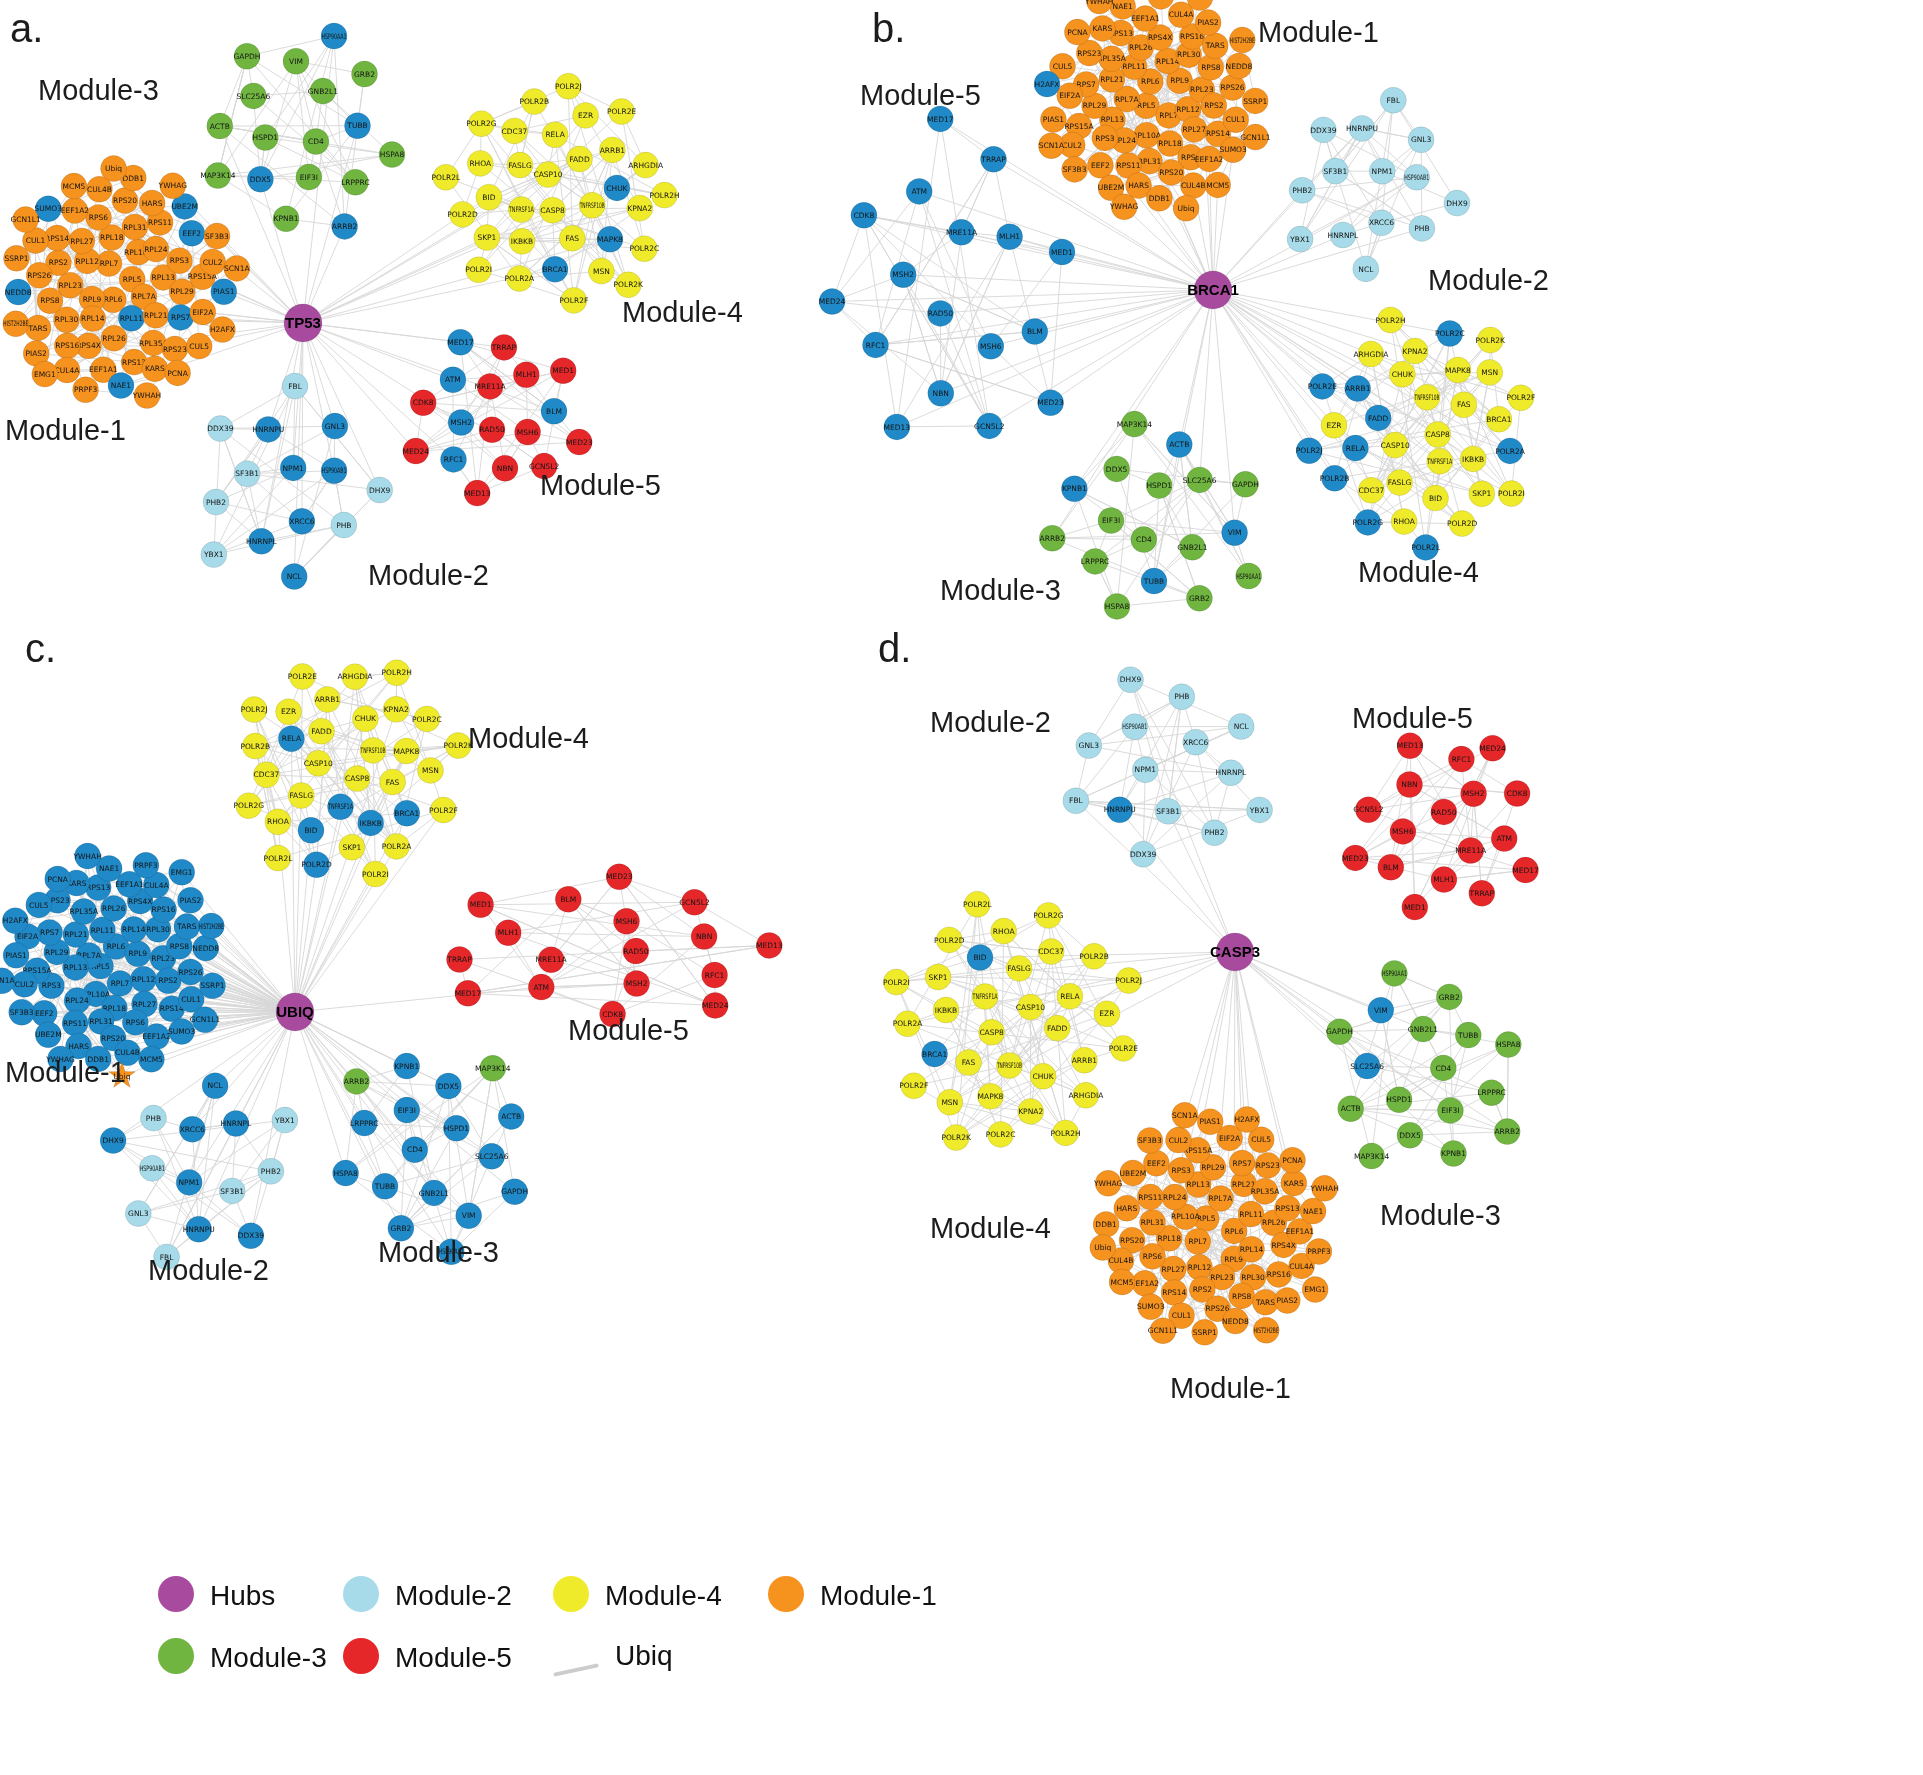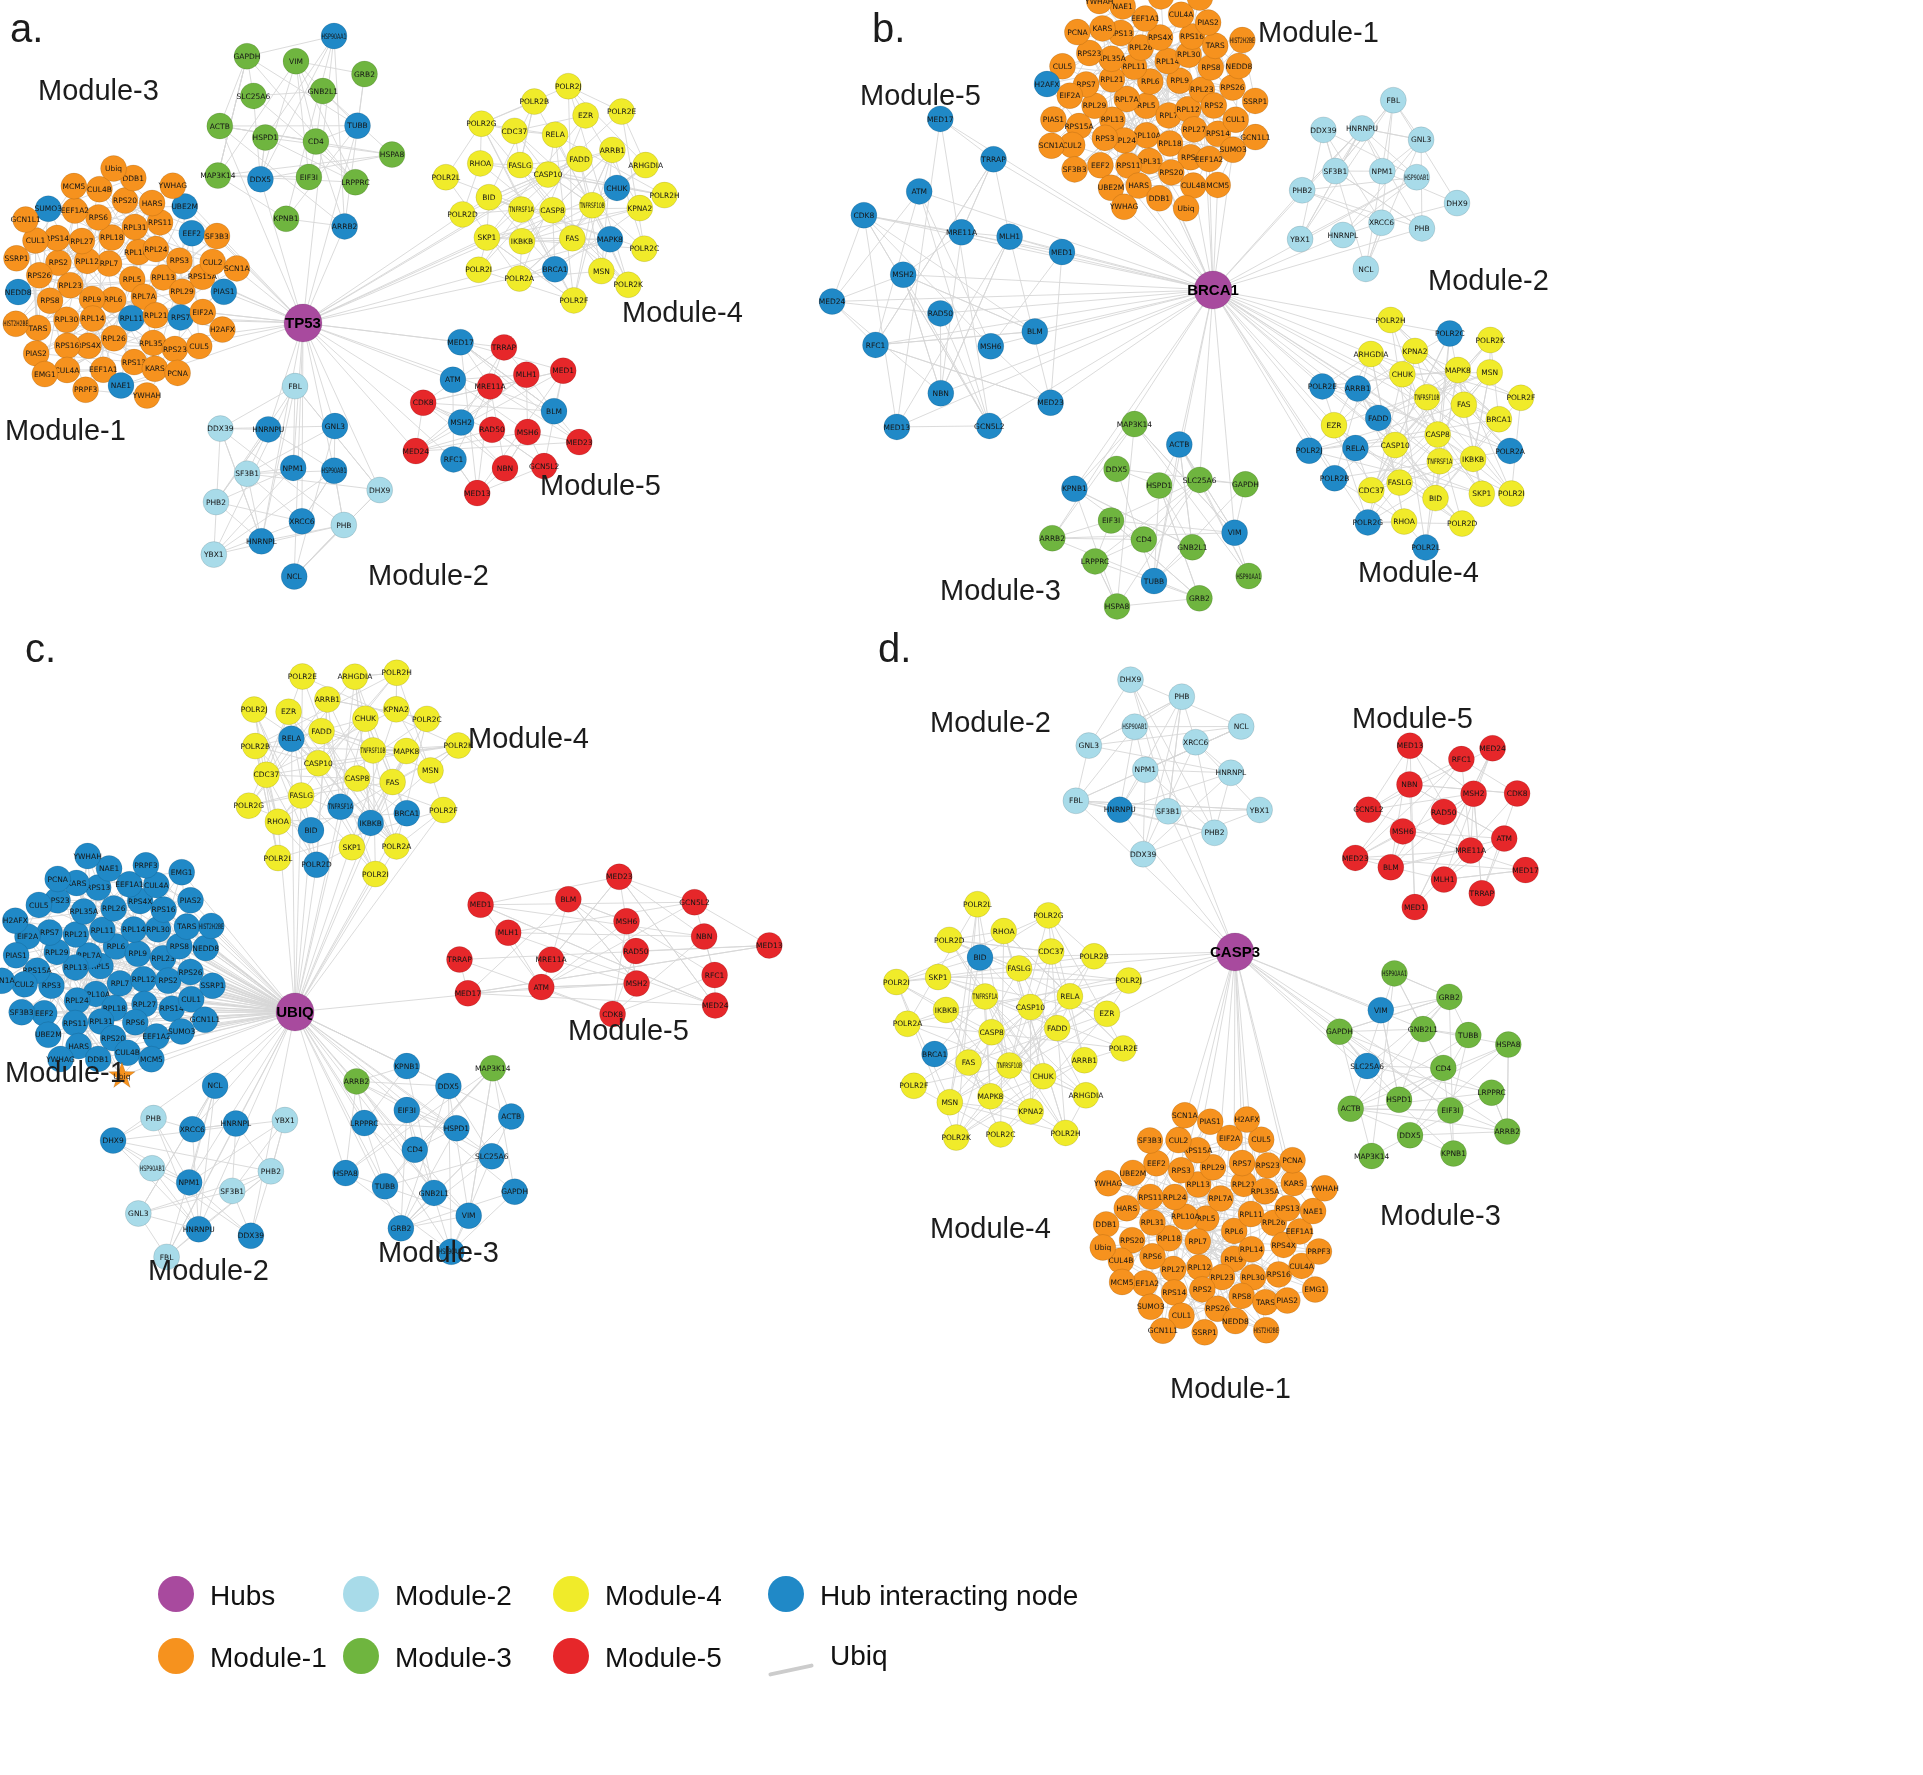--- a/index.html
+++ b/index.html
@@ -4126,24 +4126,20 @@
     </div>
     <div class="legend-item">
       <span class="swatch" style="background: rgb(168, 219, 233);"></span>
       <span class="legend-label">Module-2</span>
     </div>
     <div class="legend-item">
       <span class="swatch" style="background: rgb(240, 235, 42);"></span>
       <span class="legend-label">Module-4</span>
     </div>
     <div class="legend-item">
-      <span class="swatch" style="background: rgb(32, 137, 199);"></span>
-      <span class="legend-label">Hub interacting node</span>
-    </div>
-    <div class="legend-item">
       <span class="swatch" style="background: rgb(246, 146, 30);"></span>
       <span class="legend-label">Module-1</span>
     </div>
     <div class="legend-item">
       <span class="swatch" style="background: rgb(111, 181, 63);"></span>
       <span class="legend-label">Module-3</span>
     </div>
     <div class="legend-item">
       <span class="swatch" style="background: rgb(230, 39, 42);"></span>
       <span class="legend-label">Module-5</span>

